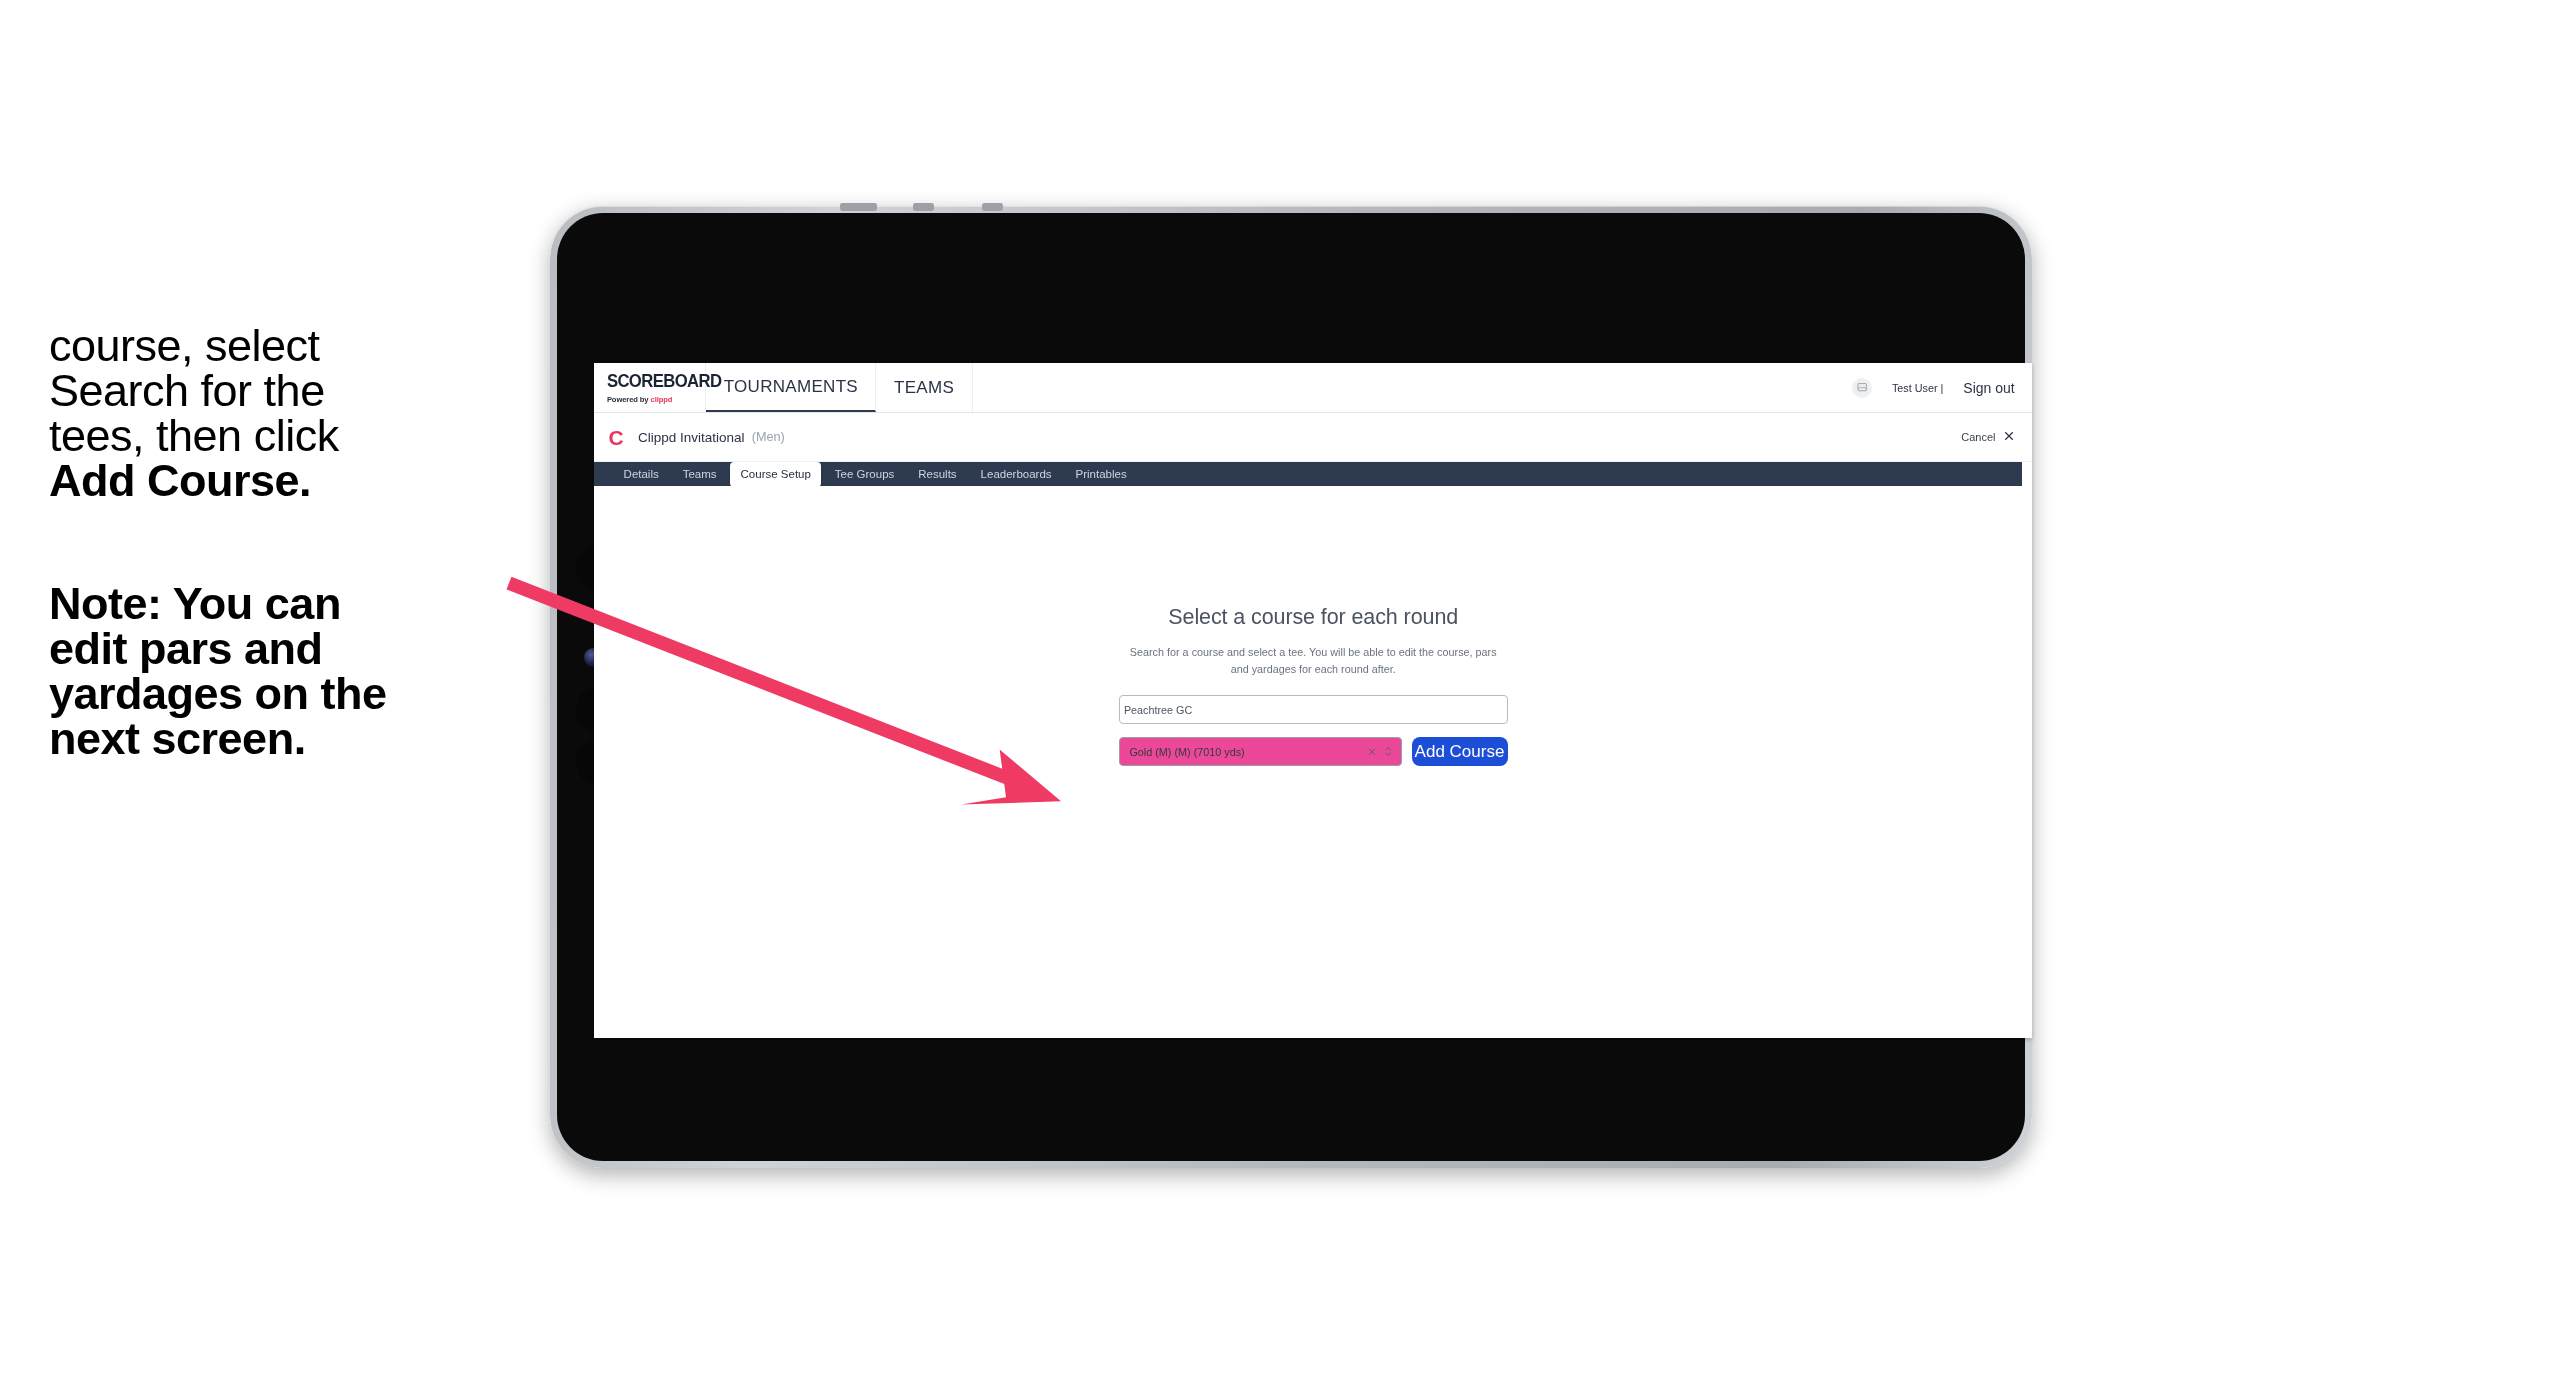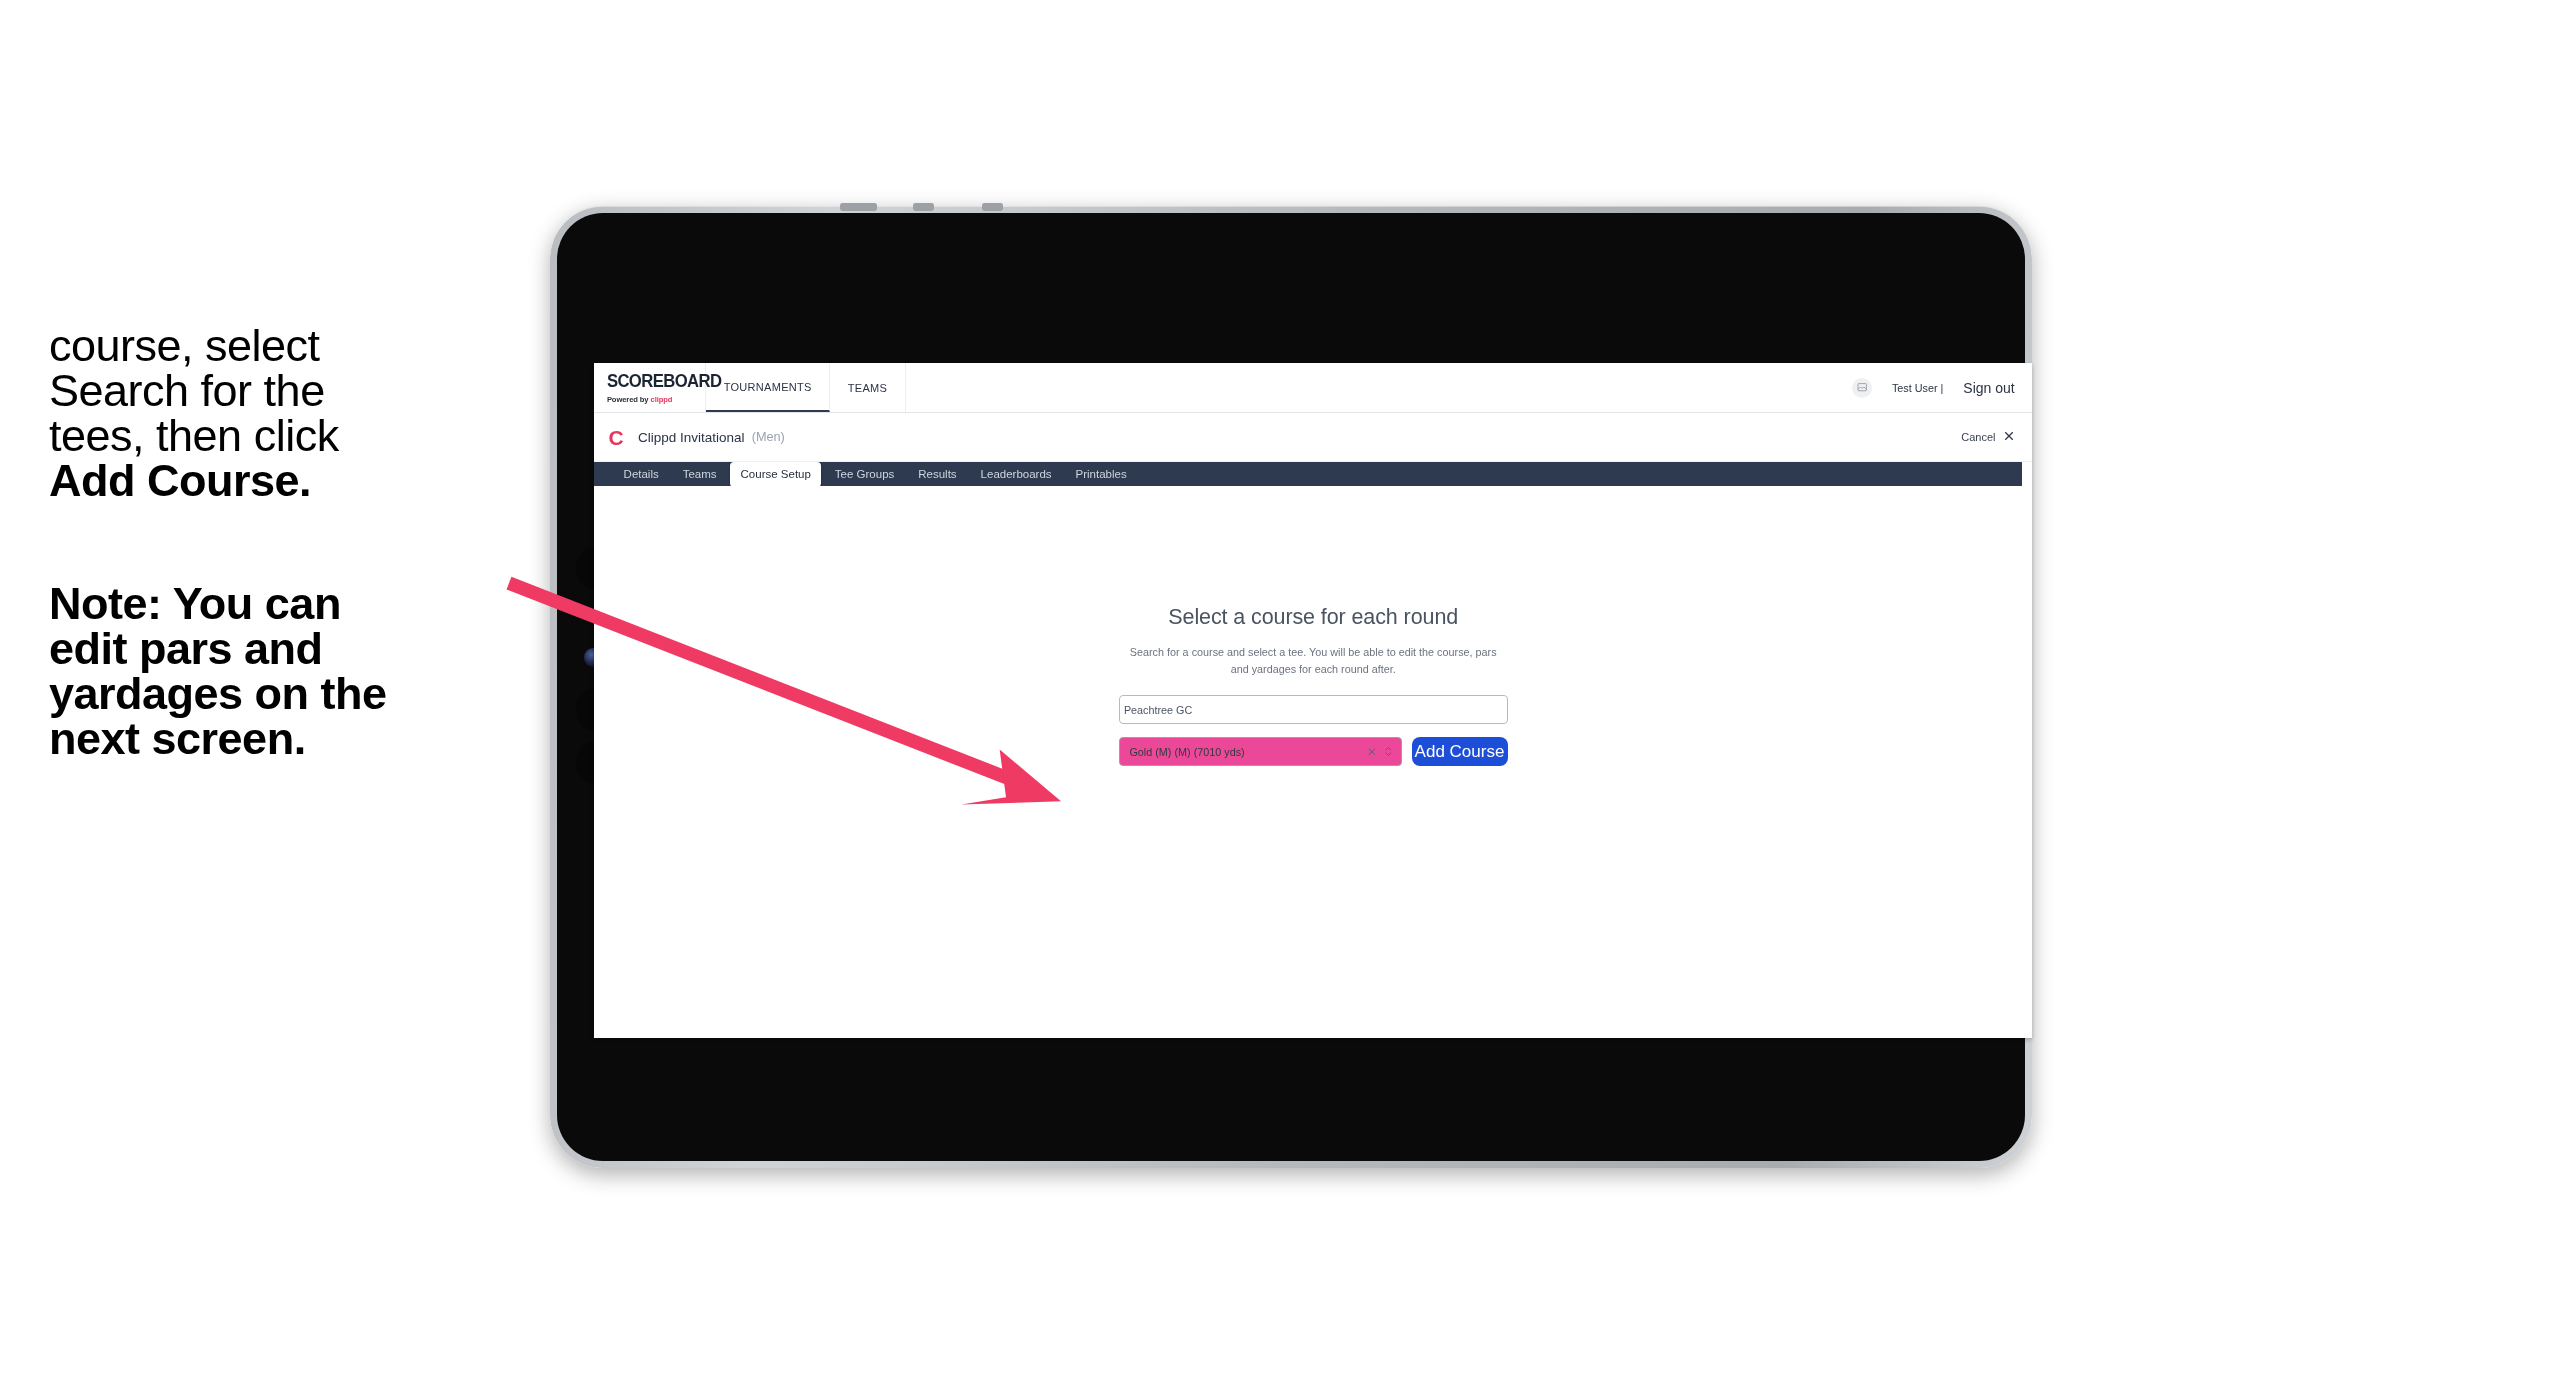--- a/index.html
+++ b/index.html
@@ -137,21 +137,21 @@
   .brand-sub .clippd { color: #e8365d; }
 
   .topnav {
     display: flex;
     align-items: stretch;
   }
   .topnav-item {
     display: flex;
     align-items: center;
     padding: 0 17.5px;
-    font-size: 11px;
+    font-size: 17px;
     color: #2b3345;
     letter-spacing: 0.3px;
     border-right: 0.8px solid #eceef0;
     cursor: pointer;
   }
   .topnav-item.active {
     border-bottom: 2.4px solid #2e3a50;
   }
   .appbar-spacer { flex: 1; }
   .user-area {

